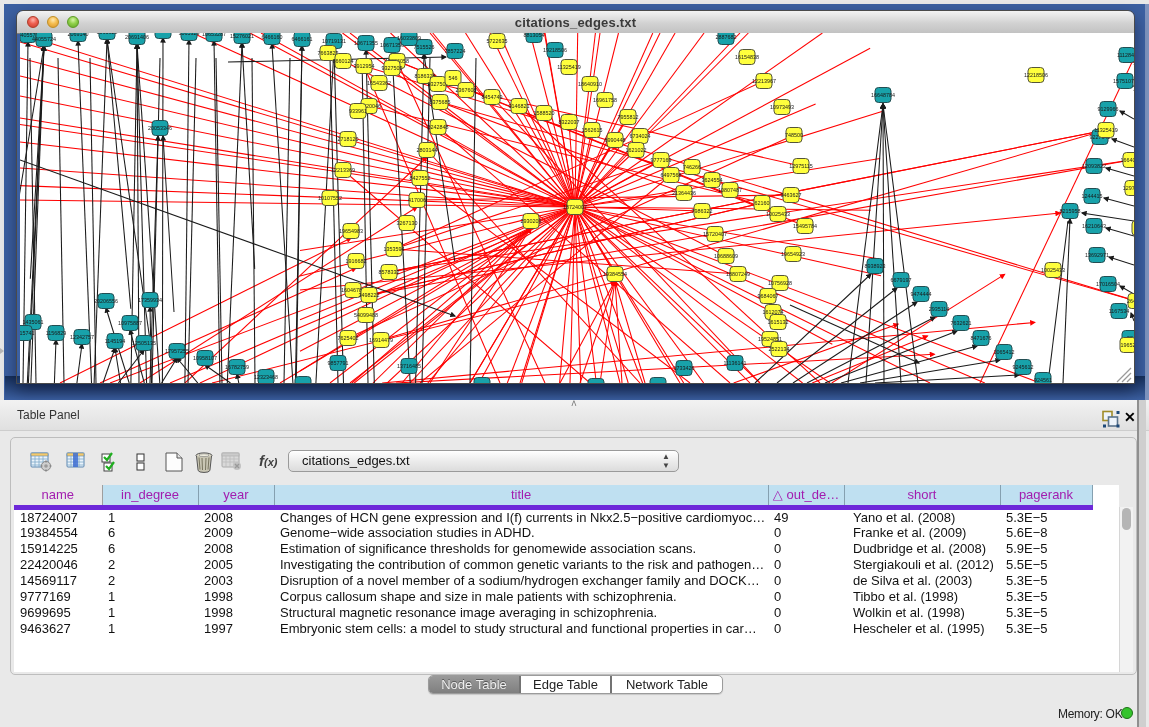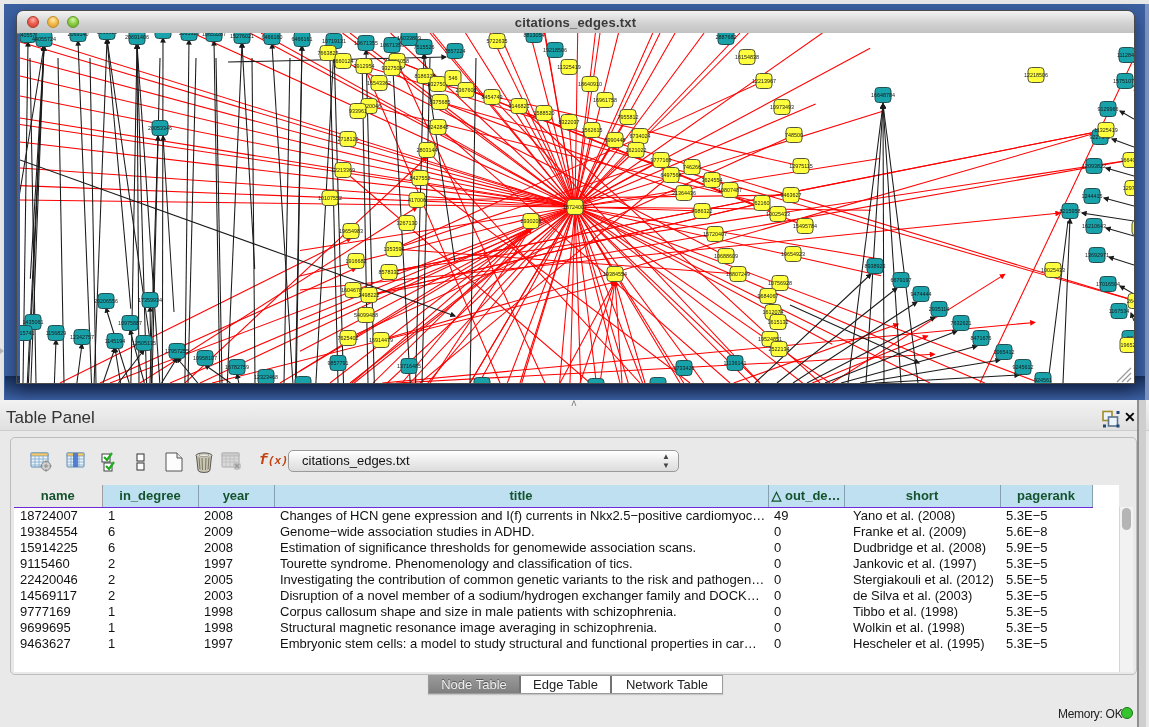--- a/index.html
+++ b/index.html
@@ -17,49 +17,49 @@
  border-bottom:1px solid #7d7d7d}
 #title{position:absolute;width:100%;text-align:center;top:4px;font-size:13px;
  font-weight:bold;color:#3a3a3a;letter-spacing:.2px}
 .tl{position:absolute;top:5px;width:12px;height:12px;border-radius:50%}
 #tl1{left:10px;background:radial-gradient(circle at 50% 30%,#ffb3ab 0%,#ee5f51 45%,#c93b2b 100%);border:1px solid #b03a28}
 #tl2{left:30px;background:radial-gradient(circle at 50% 30%,#ffe9b0 0%,#f5bd4f 45%,#d8932b 100%);border:1px solid #c08e24}
 #tl3{left:50px;background:radial-gradient(circle at 50% 30%,#d6f5a8 0%,#8fd049 45%,#62a526 100%);border:1px solid #5d9b25}
 #gwhite{position:absolute;left:20px;top:33px;width:1114px;height:350px;background:#fff;overflow:hidden}
 #tphead{position:absolute;left:0;top:400px;width:1149px;height:31px;
  background:linear-gradient(#f2f2f2,#e0e0e0);border-bottom:1px solid #cdcdcd}
-#tphead .lbl{position:absolute;left:6px;top:8px;font-size:17px;color:#333}
+#tphead .lbl{position:absolute;left:17px;top:8px;font-size:12px;color:#333}
 #grip{position:absolute;left:568px;top:400px;width:12px;height:7px;color:#777;font-size:10px;line-height:7px;text-align:center}
 #floaticon{position:absolute;left:1102px;top:410px}
 #closex{position:absolute;left:1124px;top:409px;font-size:14px;font-weight:bold;color:#000}
 #panelbody{position:absolute;left:0;top:431px;width:1149px;height:296px;background:#e9e9e9}
 #rightedge{position:absolute;left:1137px;top:400px;width:2px;height:327px;background:#8f8f8f}
 #rightlite2{position:absolute;left:1139px;top:400px;width:7px;height:327px;background:#cfcfcf}
 #innerbox{position:absolute;left:10px;top:437px;width:1127px;height:238px;
  border:1px solid #bdbdbd;border-radius:5px;background:#e9e9e9}
 #toolbar{position:absolute;left:10px;top:443px;height:36px}
 .ticon{position:absolute;top:8px}
 #dropdown{position:absolute;left:288px;top:450px;width:391px;height:22px;
  border:1px solid #9a9a9a;border-radius:5px;
  background:linear-gradient(#ffffff,#ececec 50%,#dcdcdc);
  font-size:13px;color:#111;line-height:20px;padding-left:13px;
  box-shadow:inset 0 1px 0 #fff}
 #ddarrows{position:absolute;right:8px;top:1px;font-size:8px;color:#444;line-height:9px;text-align:center}
 #tablewrap{position:absolute;left:14px;top:485px;width:1105px;height:187px;background:#fff;overflow:hidden}
 table{border-collapse:collapse;table-layout:fixed;width:1078px;font-size:13px}
-th{height:22px;font-weight:bold;color:#14532d;text-align:center;
- background:#bfe0f1;border-right:1px solid #85a0b0;border-bottom:1px solid #6d28d9;
+th{height:22px;font-weight:normal;color:#a21caf;text-align:center;
+ background:#bfe0f1;border-right:1px solid #85a0b0;border-bottom:5px solid #6d28d9;
  overflow:hidden;white-space:nowrap}
 th.gray{background:#e9e9e9;border-right:1px solid #9e9e9e}
 td{height:16px;color:#111;padding:0 0 0 6px;overflow:hidden;white-space:nowrap;font-size:13px}
 td.ctr{padding-left:9px}
 #scrollbar{position:absolute;left:1119px;top:507px;width:14px;height:165px;background:#f2f2f2;border-left:1px solid #d6d6d6}
 #thumb{position:absolute;left:2px;top:1px;width:9px;height:22px;border-radius:5px;background:#b5b5b5}
 #segs{position:absolute;left:428px;top:675px;height:19px;display:flex;
- border:1px solid #9b9b9b;border-radius:0;overflow:hidden;
+ border:1px solid #9b9b9b;border-radius:5px;overflow:hidden;
  background:#fff;box-shadow:0 1px 1px rgba(0,0,0,.15)}
 .seg{font-size:13px;line-height:18px;text-align:center;color:#222}
 .seg.sel{background:linear-gradient(#9a9a9a,#7f7f7f);color:#eee;text-shadow:0 -1px 0 #555}
 .seg + .seg{border-left:2px solid #737373}
 #memory{position:absolute;left:1058px;top:707px;font-size:12px;letter-spacing:-.3px;color:#222}
 #memdot{position:absolute;left:1121px;top:707px;width:12px;height:12px;border-radius:50%;
  background:#35c42c;border:1.5px solid #1e7317}
 </style></head>
 <body>
 <div id="desk">
@@ -949,21 +949,21 @@
       <path d="M5 6.5 l1 12 M8 7 l.5 12 M12 7 l-.5 12 M15 6.5 l-1 12" stroke="#77745f" stroke-width="1" fill="none"></path>
       <ellipse cx="10" cy="4.2" rx="5" ry="1.4" fill="#f0eee0" stroke="#777" stroke-width=".6"></ellipse>
     </svg>
 <svg class="ticon" style="left:211px" width="24" height="22" viewBox="0 0 24 22">
       <rect x="1" y="2" width="17" height="14" rx="1" fill="#d9d9d9" stroke="#aaa"></rect>
       <rect x="1" y="2" width="17" height="3" fill="#cbcbcb" stroke="#aaa" stroke-width=".6"></rect>
       <path d="M1 8 h17 M1 11 h17 M5 5 v11 M9 5 v11 M13 5 v11" stroke="#bbb" stroke-width=".8"></path>
       <circle cx="16" cy="15" r="4" fill="#c2c2c2"></circle>
       <path d="M14 13 l4 4 M18 13 l-4 4" stroke="#9a9a9a" stroke-width="1.4"></path>
     </svg>
-<div class="ticon" style="left:249px;top:9px;position:absolute;font-size:15px;font-style:italic;font-weight:bold;color:#c2410c;font-family:Liberation Mono, monospace"><i>f</i><span style="font-size:11px">(x)</span></div>
+<div class="ticon" style="left:249px;top:9px;position:absolute;font-size:15px;font-style:italic;font-weight:bold;color:#404040;font-family:Liberation Sans, sans-serif"><i>f</i><span style="font-size:11px">(x)</span></div>
   </div>
 <div id="dropdown">citations_edges.txt<div id="ddarrows">▲<br>▼</div></div>
 <div id="tablewrap">
     <table>
       <colgroup>
         <col style="width:88px">
         <col style="width:96px">
         <col style="width:76px">
         <col style="width:494px">
         <col style="width:76px">
@@ -999,29 +999,20 @@
           <td>5.6E−8</td>
         </tr>
 <tr>
           <td>15914225</td>
           <td>6</td>
           <td>2008</td>
           <td>Estimation of significance thresholds for genomewide association scans.</td>
           <td>0</td>
           <td class="ctr">Dudbridge et al. (2008)</td>
           <td>5.9E−5</td>
-        </tr>
-<tr>
-          <td>9115460</td>
-          <td>2</td>
-          <td>1997</td>
-          <td>Tourette syndrome. Phenomenology and classification of tics.</td>
-          <td>0</td>
-          <td class="ctr">Jankovic et al. (1997)</td>
-          <td>5.3E−5</td>
         </tr>
 <tr>
           <td>22420046</td>
           <td>2</td>
           <td>2005</td>
           <td>Investigating the contribution of common genetic variants to the risk and pathogen…</td>
           <td>0</td>
           <td class="ctr">Stergiakouli et al. (2012)</td>
           <td>5.5E−5</td>
         </tr>

